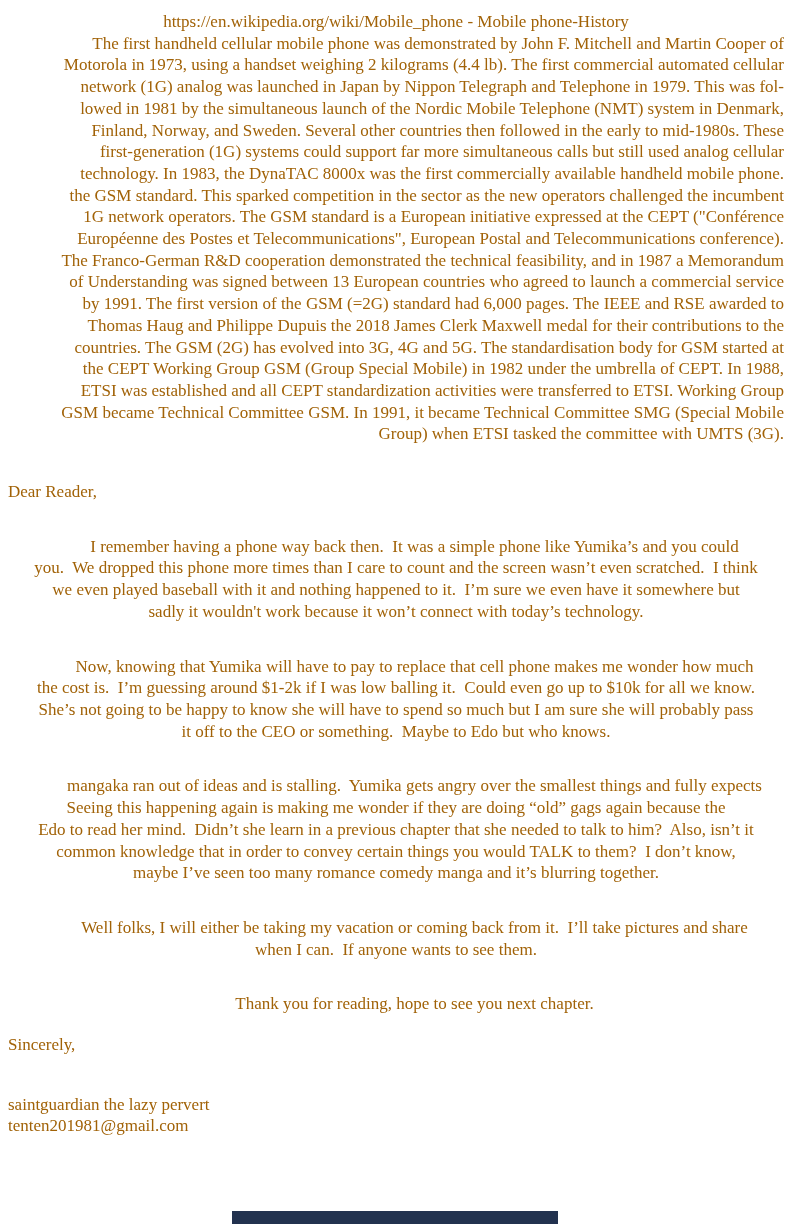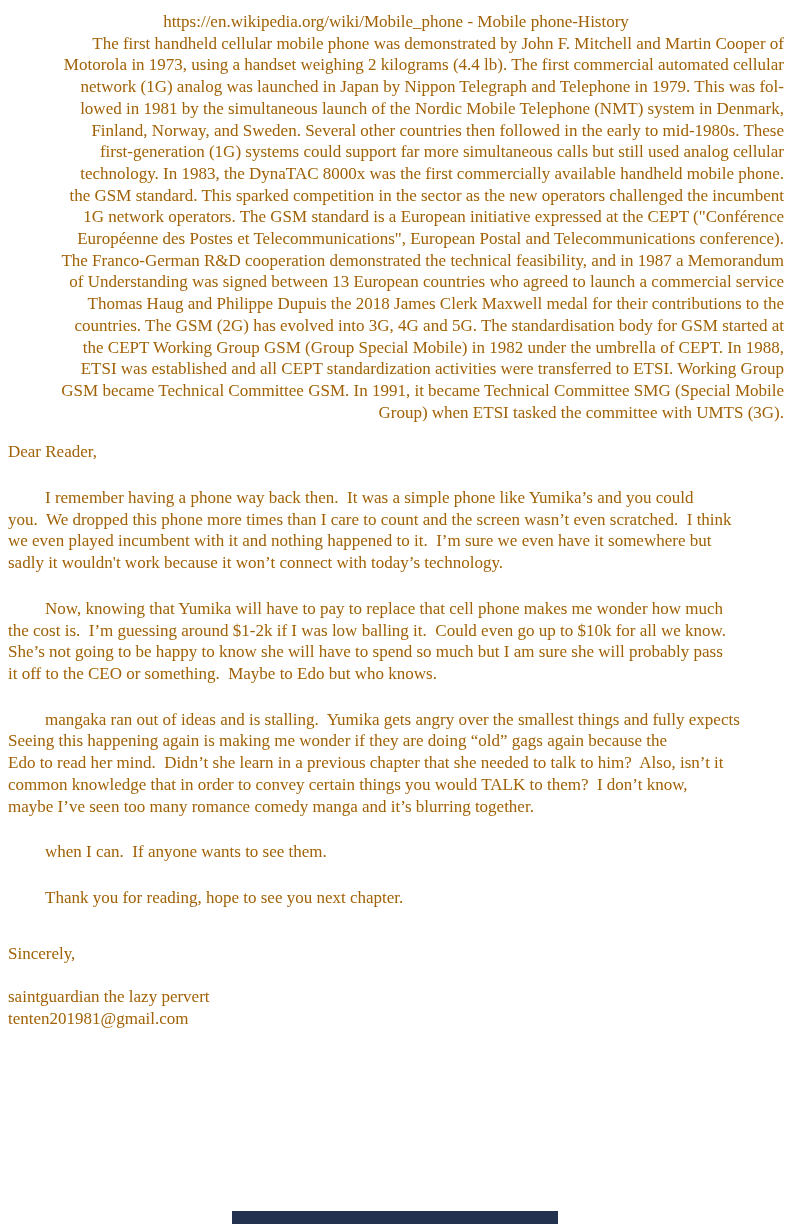--- a/index.html
+++ b/index.html
@@ -12,25 +12,25 @@
     color: #a16207;
     font-family: Liberation Serif, serif;
     font-size: 17px;
     line-height: 21.7px;
     overflow: hidden;
   }
   .content { padding: 11px 8px 0 8px; }
   .line { white-space: pre; }
   .centered { text-align: center; }
   .centered-block .line { text-align: right; }
-  .salutation { margin-top: 18px; }
-  .para { margin-top: 24px; }
+  .salutation { margin-top: 36px; }
+  .para { margin-top: 33px; text-align: center; }
   .para .line:first-child { text-indent: 37px; }
-  .closing { margin-top: 34px; }
-  .signature { margin-top: 22px; }
+  .closing { margin-top: 19px; }
+  .signature { margin-top: 38px; }
   .bottom-bar {
     position: absolute;
     left: 232px;
     bottom: 0;
     width: 326px;
     height: 13px;
   }
 </style>
 </head>
 <body>
@@ -46,53 +46,55 @@
         <div class="line">network (1G) analog was launched in Japan by Nippon Telegraph and Telephone in 1979. This was fol-</div>
         <div class="line">lowed in 1981 by the simultaneous launch of the Nordic Mobile Telephone (NMT) system in Denmark,</div>
         <div class="line">Finland, Norway, and Sweden. Several other countries then followed in the early to mid-1980s. These</div>
         <div class="line">first-generation (1G) systems could support far more simultaneous calls but still used analog cellular</div>
         <div class="line">technology. In 1983, the DynaTAC 8000x was the first commercially available handheld mobile phone.</div>
         <div class="line">the GSM standard. This sparked competition in the sector as the new operators challenged the incumbent</div>
         <div class="line">1G network operators. The GSM standard is a European initiative expressed at the CEPT ("Conférence</div>
         <div class="line">Européenne des Postes et Telecommunications", European Postal and Telecommunications conference).</div>
         <div class="line">The Franco-German R&amp;D cooperation demonstrated the technical feasibility, and in 1987 a Memorandum</div>
         <div class="line">of Understanding was signed between 13 European countries who agreed to launch a commercial service</div>
+        <div class="line">by 1991. The first version of the GSM (=2G) standard had 6,000 pages. The IEEE and RSE awarded to</div>
         <div class="line">Thomas Haug and Philippe Dupuis the 2018 James Clerk Maxwell medal for their contributions to the</div>
         <div class="line">countries. The GSM (2G) has evolved into 3G, 4G and 5G. The standardisation body for GSM started at</div>
         <div class="line">the CEPT Working Group GSM (Group Special Mobile) in 1982 under the umbrella of CEPT. In 1988,</div>
         <div class="line">ETSI was established and all CEPT standardization activities were transferred to ETSI. Working Group</div>
         <div class="line">GSM became Technical Committee GSM. In 1991, it became Technical Committee SMG (Special Mobile</div>
         <div class="line">Group) when ETSI tasked the committee with UMTS (3G).</div>
       </div>
 
     <div class="line salutation">Dear Reader,</div>
 
     <div class="para">
         <div class="line">I remember having a phone way back then.  It was a simple phone like Yumika’s and you could</div>
         <div class="line">you.  We dropped this phone more times than I care to count and the screen wasn’t even scratched.  I think</div>
-        <div class="line">we even played incumbent with it and nothing happened to it.  I’m sure we even have it somewhere but</div>
+        <div class="line">we even played baseball with it and nothing happened to it.  I’m sure we even have it somewhere but</div>
         <div class="line">sadly it wouldn't work because it won’t connect with today’s technology.</div>
       </div>
 
     <div class="para">
         <div class="line">Now, knowing that Yumika will have to pay to replace that cell phone makes me wonder how much</div>
         <div class="line">the cost is.  I’m guessing around $1-2k if I was low balling it.  Could even go up to $10k for all we know.</div>
         <div class="line">She’s not going to be happy to know she will have to spend so much but I am sure she will probably pass</div>
         <div class="line">it off to the CEO or something.  Maybe to Edo but who knows.</div>
       </div>
 
     <div class="para">
         <div class="line">mangaka ran out of ideas and is stalling.  Yumika gets angry over the smallest things and fully expects</div>
         <div class="line">Seeing this happening again is making me wonder if they are doing “old” gags again because the</div>
         <div class="line">Edo to read her mind.  Didn’t she learn in a previous chapter that she needed to talk to him?  Also, isn’t it</div>
         <div class="line">common knowledge that in order to convey certain things you would TALK to them?  I don’t know,</div>
         <div class="line">maybe I’ve seen too many romance comedy manga and it’s blurring together.</div>
       </div>
 
     <div class="para">
+        <div class="line">Well folks, I will either be taking my vacation or coming back from it.  I’ll take pictures and share</div>
         <div class="line">when I can.  If anyone wants to see them.</div>
       </div>
 
     <div class="para">
         <div class="line">Thank you for reading, hope to see you next chapter.</div>
       </div>
 
     <div class="line closing">Sincerely,</div>
 
     <div class="signature">

